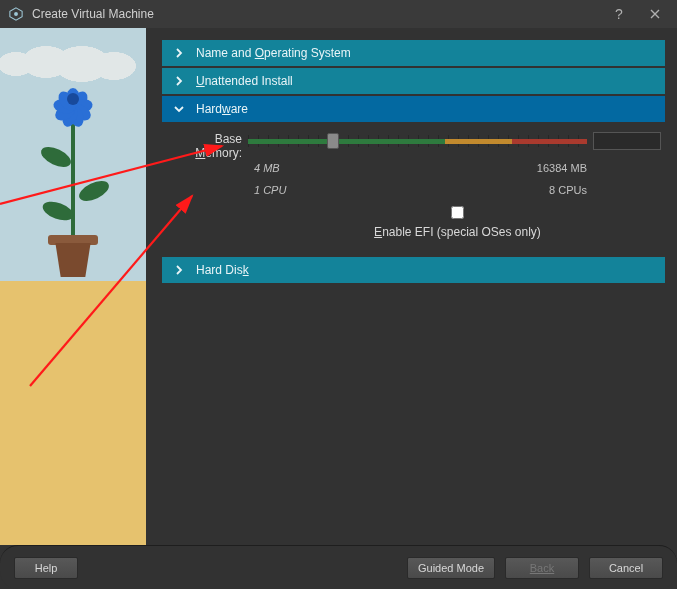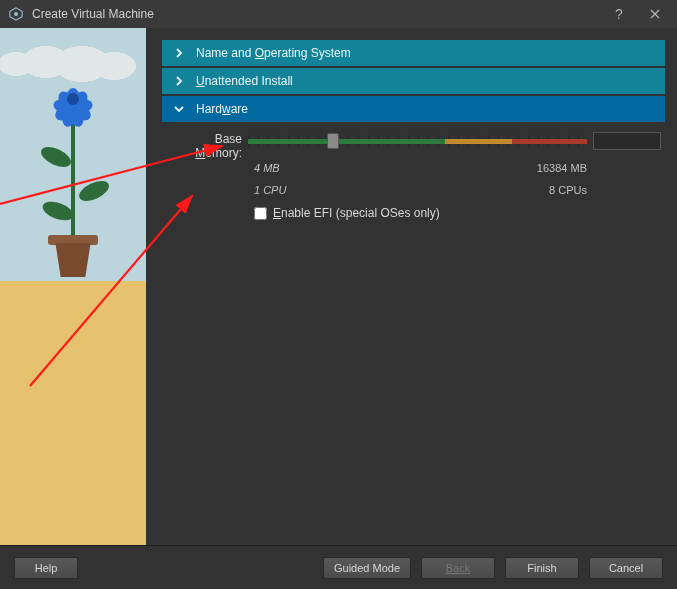--- a/index.html
+++ b/index.html
@@ -133,28 +133,28 @@
     background:#2a2a2a; border:1px solid #555;
   }
   .spinbox input {
     flex:1; height:100%; border:0; background:transparent; color:#d8d8d8;
     font-size:11px; text-align:right; padding-right:4px; outline:none;
   }
   .range-labels { display:flex; font-size:11px; color:#c0c0c0; margin-left:88px; margin-right:74px; margin-bottom:10px; }
   .range-labels .min{flex:0 0 auto;font-style:italic;}
   .range-labels .max{margin-left:auto;}
   .cpu-row .spinbox{ width:40px; }
-  .efi-row { margin-left:88px; display:flex; align-items:center; gap:6px; margin-top:6px; margin-bottom:8px;}
+  .efi-row { margin-left:88px; display:flex; align-items:center; gap:6px; margin-top:6px; margin-bottom:8px;flex-direction:column;}
   .efi-row input { accent-color:#13839a; width:13px; height:13px; }
 
   
   .footer {
     position:absolute; left:0; right:0; bottom:0; height:44px;
     background:#323232; border-top:1px solid #1e1e1e;
-    display:flex; align-items:center; padding:0 14px; gap:10px;
+    display:flex; align-items:center; padding:0 14px; gap:10px;border-radius:18px;
   }
   .footer .spacer{flex:1;}
   .btn {
     min-width:74px; height:22px;
     background:linear-gradient(#585858,#4a4a4a);
     border:1px solid #2a2a2a; border-radius:2px;
     color:#d8d8d8; font-size:11px;
     display:inline-flex; align-items:center; justify-content:center;
     padding:0 10px;
   }
@@ -254,29 +254,36 @@
         <span class="min">1 CPU</span>
         <span class="max">8 CPUs</span>
       </div>
 
       <div class="efi-row">
         <input type="checkbox" style="">
         <span><u>E</u>nable EFI (special OSes only)</span>
       </div>
     </div>
 
+    <div class="section-header">
+      <span class="chev">
+          <svg width="10" height="10" viewBox="0 0 10 10">
+            <path d="M3 1 L7 5 L3 9" fill="none" stroke="#e8f4f7" stroke-width="1.8"></path>
+          </svg>
+        </span>
+      <span class="label">Hard Dis<u>k</u></span>
+    </div>
   </div>
 </div>
 
 <div class="footer">
   <div class="btn help">Help</div>
   <div class="spacer"></div>
   <div class="btn">Guided Mode</div>
   <div class="btn disabled">Back</div>
-  <div class="btn">Finish</div>
   <div class="btn">Cancel</div>
 </div>
 
 <svg class="annot" width="677" height="589">
   <defs>
     <marker id="ah" markerWidth="10" markerHeight="10" refX="8" refY="3" orient="auto">
       <path d="M0,0 L9,3 L0,6 Z" fill="#ff1a1a"></path>
     </marker>
   </defs>
   <line x1="0" y1="204" x2="222" y2="146" stroke="#ff1a1a" stroke-width="2.2" marker-end="url(#ah)"></line>

